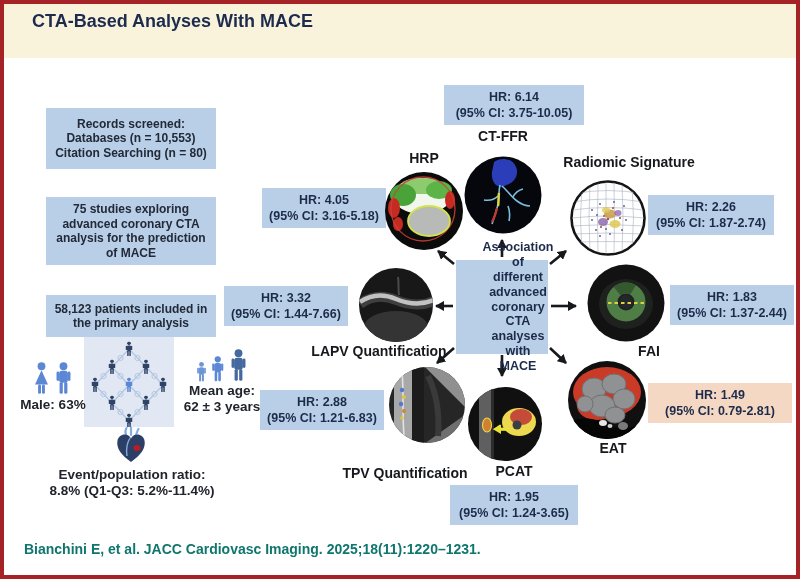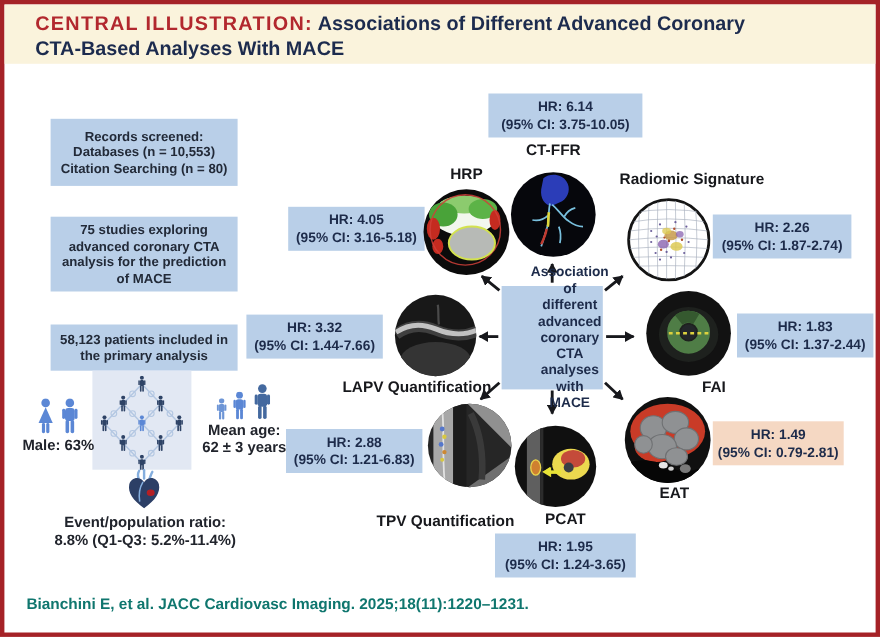--- a/index.html
+++ b/index.html
@@ -27,24 +27,20 @@
   .popsq{background:#e2e8f3;}
   svg{display:block;}
   .overlay{position:absolute;left:0;top:0;pointer-events:none;}
 </style>
 </head>
 <body>
 
 <div class="fig">
 
   <header class="band">
-    <div class="l1">
-      <span class="t-red">CENTRAL ILLUSTRATION:</span>
-      <span class="t-navy">Associations of Different Advanced Coronary</span>
-    </div>
     <div class="l1 t-navy">CTA-Based Analyses With MACE</div>
   </header>
 
   <svg class="overlay" width="800" height="579">
     <defs>
       <marker id="ah" markerUnits="userSpaceOnUse" markerWidth="11" markerHeight="10" refX="8" refY="5" orient="auto">
         <path d="M0,0 L9,5 L0,10 Z" fill="#17181c"></path>
       </marker>
     </defs>
     <g stroke="#17181c" stroke-width="2.6" fill="none">
@@ -305,21 +301,21 @@
       <g clip-path="url(#cFAI)">
         <ellipse cx="39" cy="40" rx="27" ry="25" fill="#1e211e"></ellipse>
         <circle cx="39" cy="38" r="14" fill="none" stroke="#4f7d46" stroke-width="11"></circle>
         <path d="M30,27 A14,14 0 0,1 46,26" fill="none" stroke="#35592f" stroke-width="11"></path>
         <circle cx="39" cy="38" r="7" fill="#23262a"></circle>
         <line x1="21" y1="39" x2="58" y2="39" stroke="#ddd23e" stroke-width="2.2" stroke-dasharray="3.5,3"></line>
       </g>
     </svg>
   </div>
 
-  <div class="abs hrbox peach" style="left:644px;top:379px;width:119px;">
+  <div class="abs hrbox peach" style="left:644px;top:379px;width:144px;">
     <div>HR: 1.49</div>
     <div>(95% CI: 0.79-2.81)</div>
   </div>
   <div class="abs clabel" style="left:579px;top:436px;width:60px;">EAT</div>
   <div class="abs" style="left:563px;top:356px;">
     <svg width="80" height="80" viewBox="0 0 80 80">
       <clipPath id="cEAT">
           <circle cx="40" cy="40" r="39"></circle>
         </clipPath>
       <circle cx="40" cy="40" r="39" fill="#101010"></circle>

